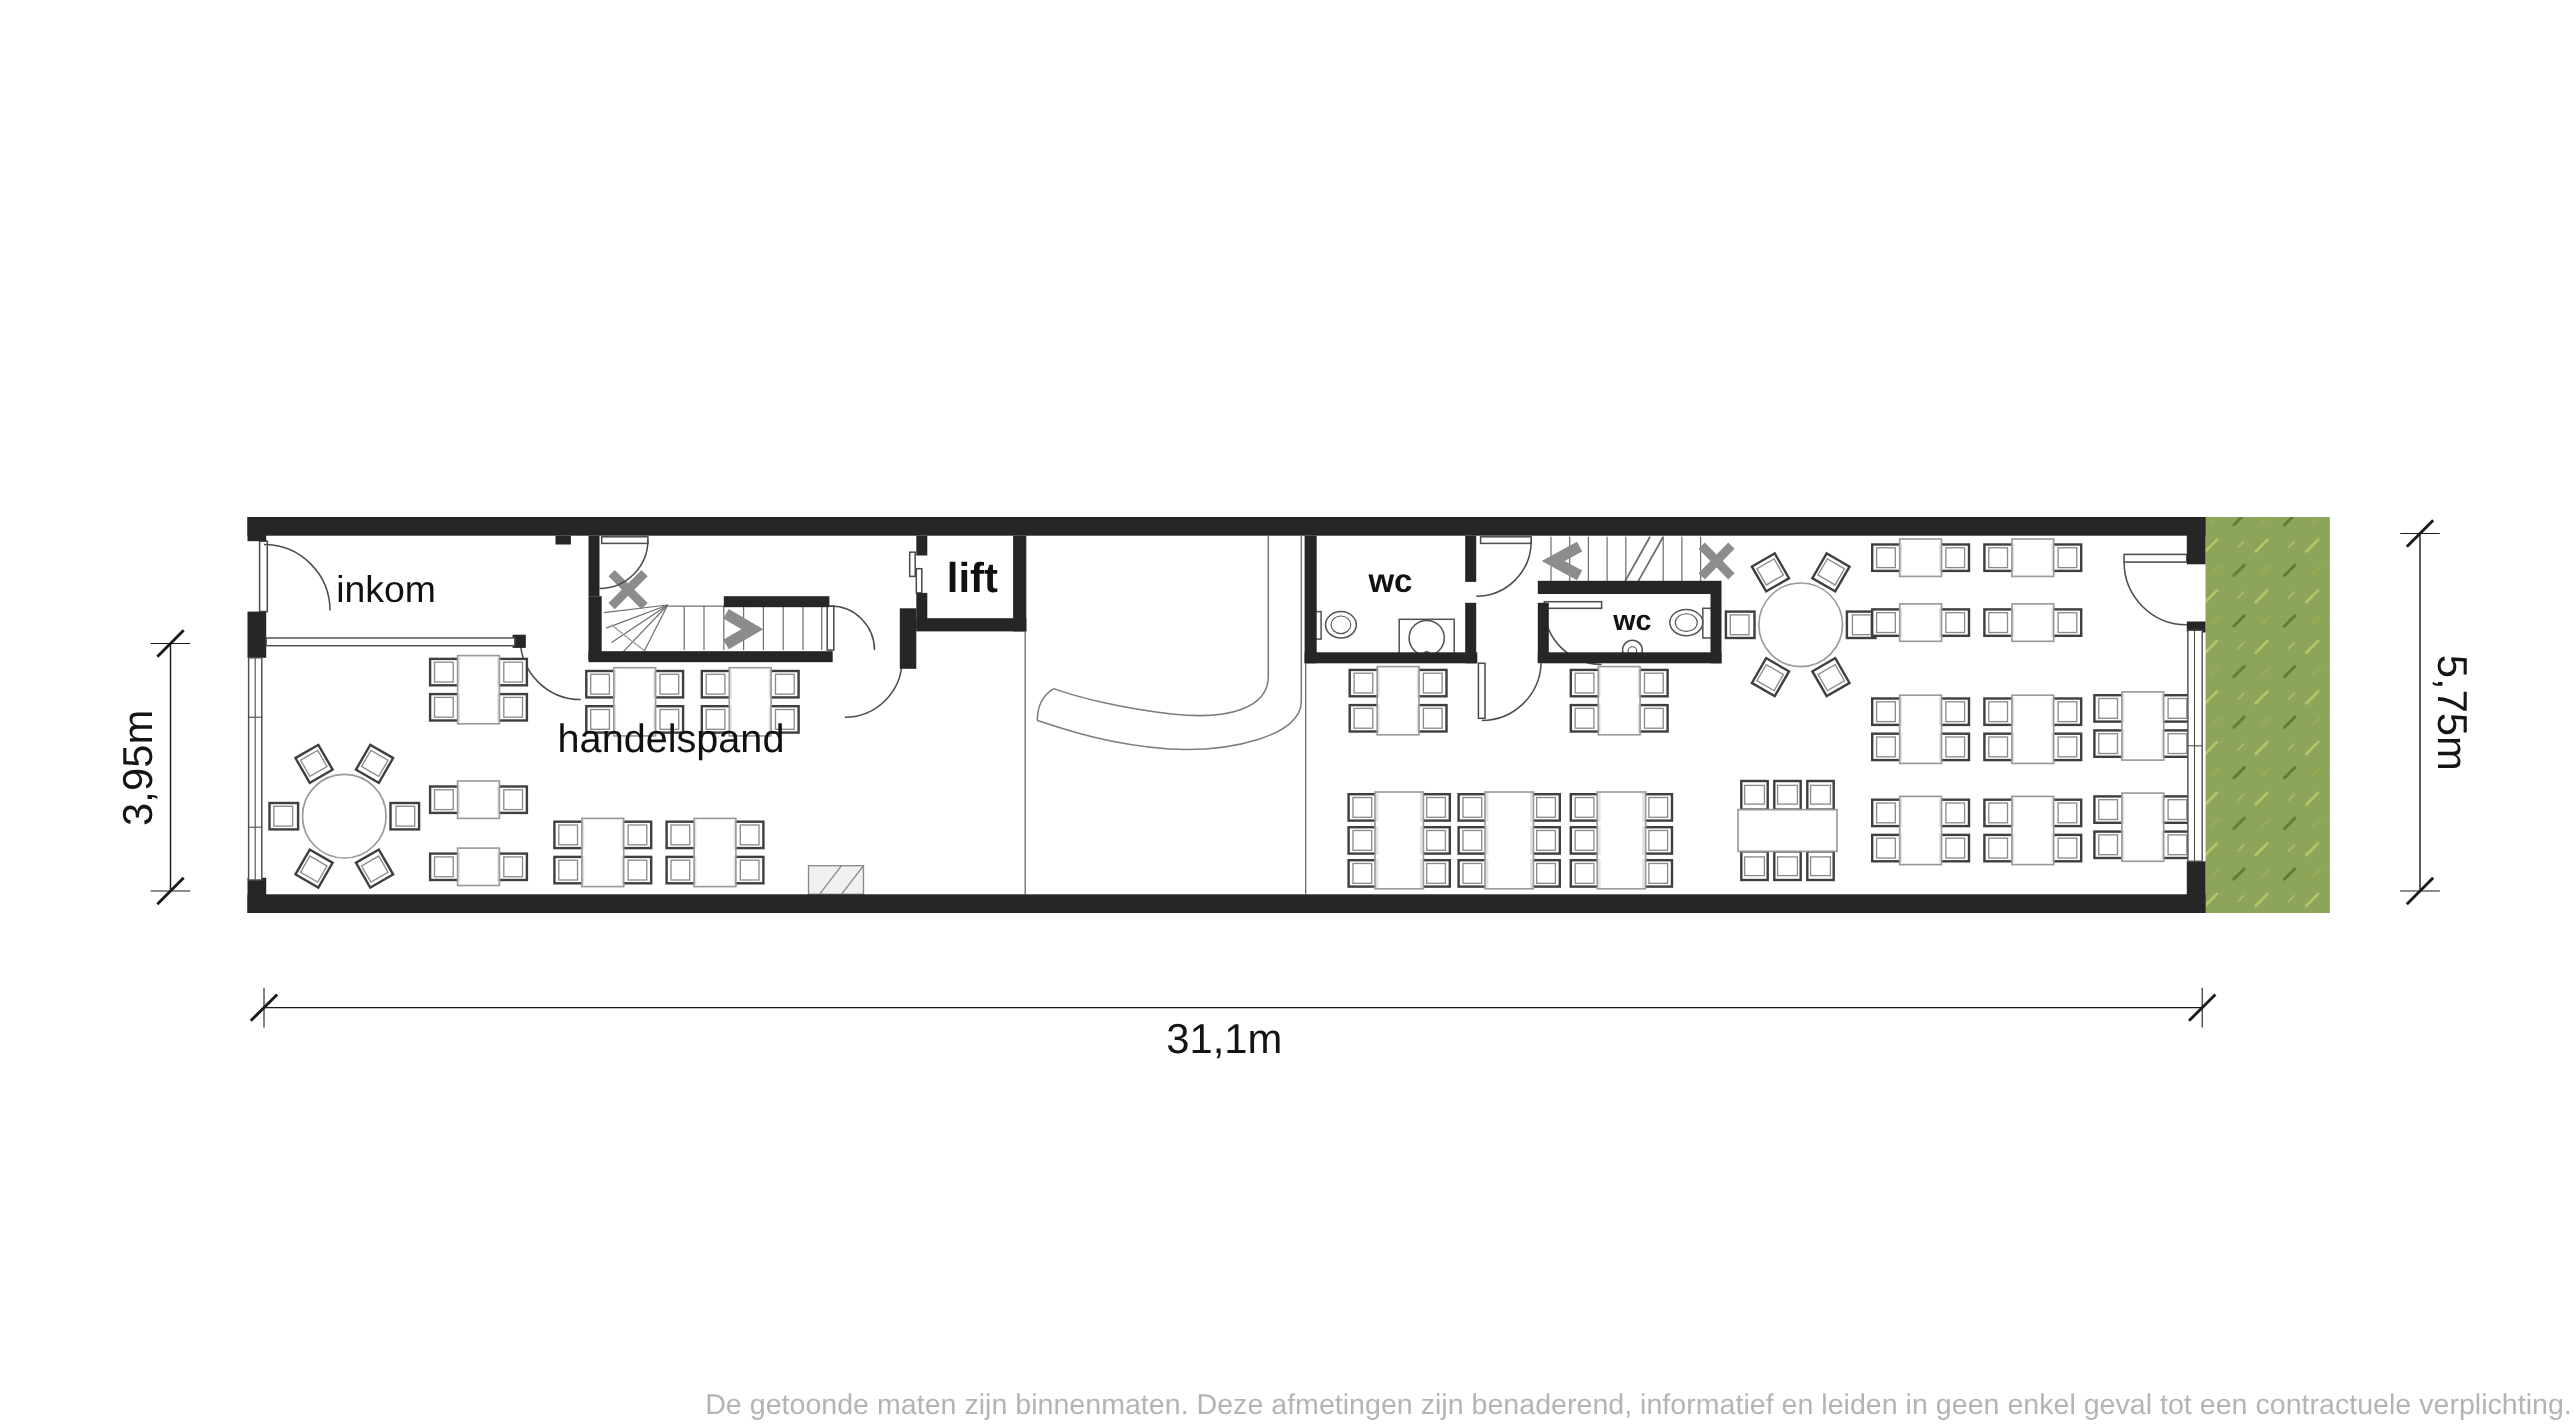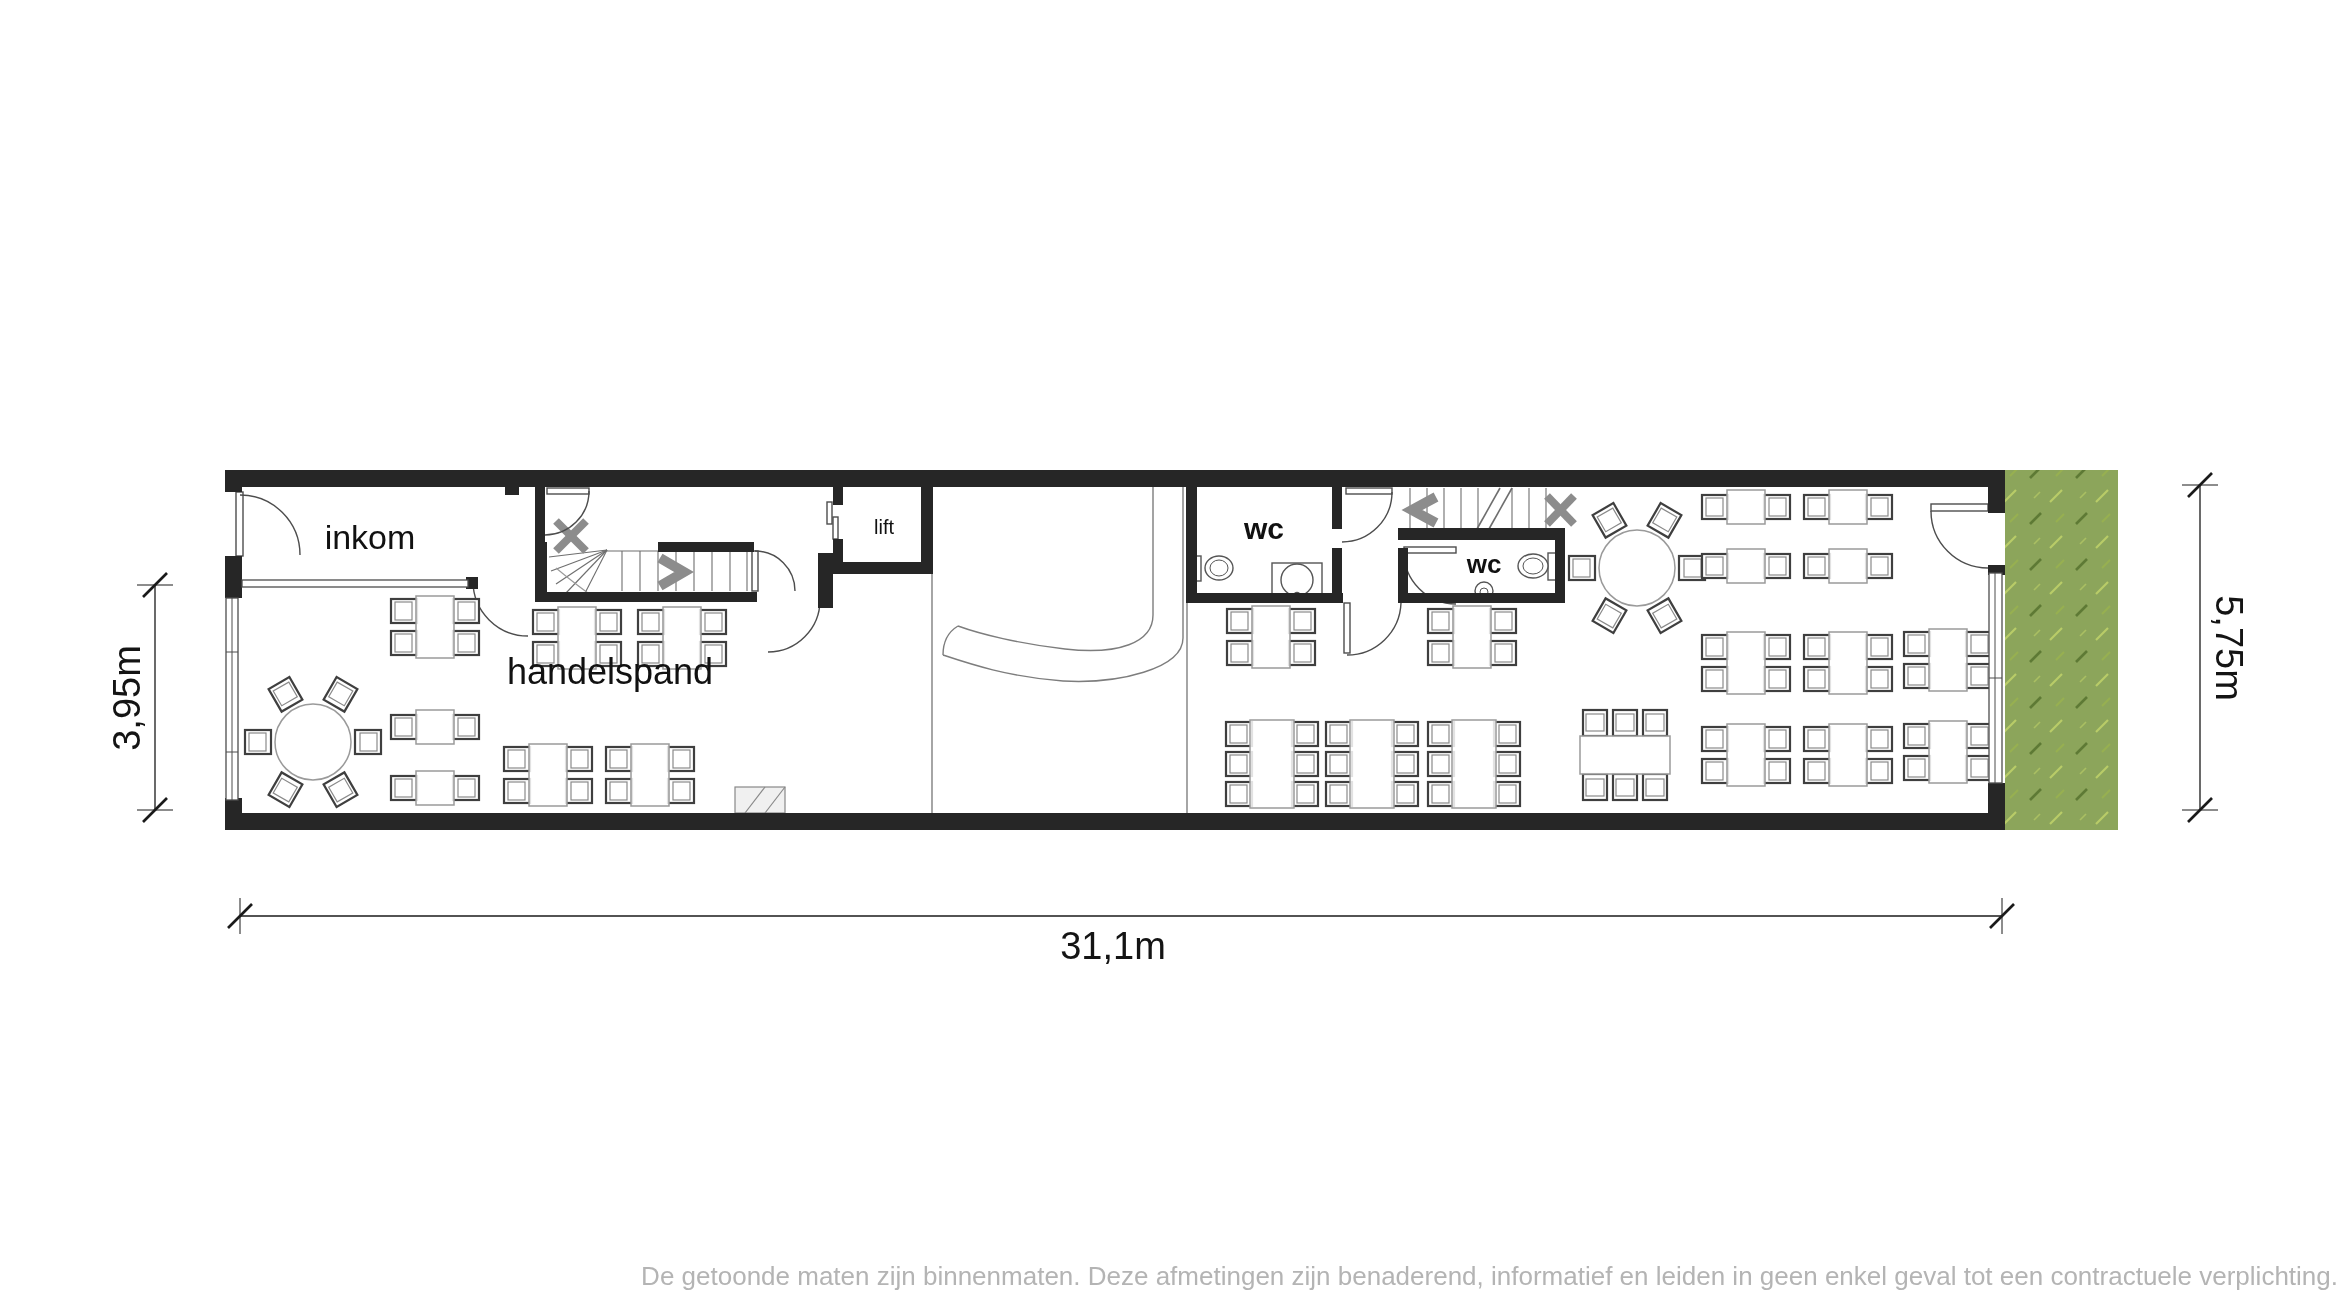--- a/index.html
+++ b/index.html
@@ -4,21 +4,21 @@
 <style>
   html,body{margin:0;padding:0;background:#fff;}
   .canvas{
     position:relative;width:2340px;height:1295px;background:#ffffff;
     font-family:"Liberation Sans", sans-serif;overflow:hidden;
   }
   svg.plan{position:absolute;left:0;top:0;}
   .lbl{position:absolute;transform:translate(-50%,-50%);white-space:nowrap;color:#111;}
   .room{font-size:34px;}
   .room-big{font-size:36px;}
-  .lift-lbl{font-size:20px;font-weight:400;}
+  .lift-lbl{font-size:38px;font-weight:700;}
   .wc-lbl-1{font-size:30px;font-weight:bold;}
   .wc-lbl-2{font-size:26px;font-weight:bold;}
   .dim{font-size:38px;color:#141414;}
   .rot-ccw{transform:translate(-50%,-50%) rotate(-90deg);}
   .rot-cw{transform:translate(-50%,-50%) rotate(90deg);}
   .disclaimer{
     position:absolute;right:2px;top:1261px;font-size:26px;color:#b4b4b4;
     white-space:nowrap;
     margin-left:15px;
   }
@@ -731,21 +731,21 @@
     <g>
       <line x1="2200" y1="485" x2="2200" y2="810" stroke-width="1.3"></line>
       <line x1="2182" y1="485" x2="2218" y2="485" stroke-width="1"></line>
       <line x1="2182" y1="810" x2="2218" y2="810" stroke-width="1"></line>
       <line x1="2188" y1="497" x2="2212" y2="473" stroke-width="2.6"></line>
       <line x1="2188" y1="822" x2="2212" y2="798" stroke-width="2.6"></line>
     </g>
   </g>
 </svg>
 
-<div class="lbl room" style="left:370px;top:537px;">inkom</div>
+<div class="lbl room" style="left:351px;top:537px;">inkom</div>
 <div class="lbl lift-lbl" style="left:884px;top:527px;">lift</div>
 <div class="lbl wc-lbl-1" style="left:1264px;top:529px;">wc</div>
 <div class="lbl wc-lbl-2" style="left:1484px;top:564px;">wc</div>
 <div class="lbl room-big" style="left:610px;top:672px;">handelspand</div>
 
 <div class="lbl dim" style="left:1113px;top:946px;text-align:center;">31,1m</div>
 <div class="lbl dim rot-ccw" style="left:127px;top:698px;">3,95m</div>
 <div class="lbl dim rot-cw" style="left:2228px;top:648px;">5,75m</div>
 
 <div class="disclaimer">De getoonde maten zijn binnenmaten. Deze afmetingen zijn benaderend, informatief en leiden in geen enkel geval tot een contractuele verplichting.</div>

